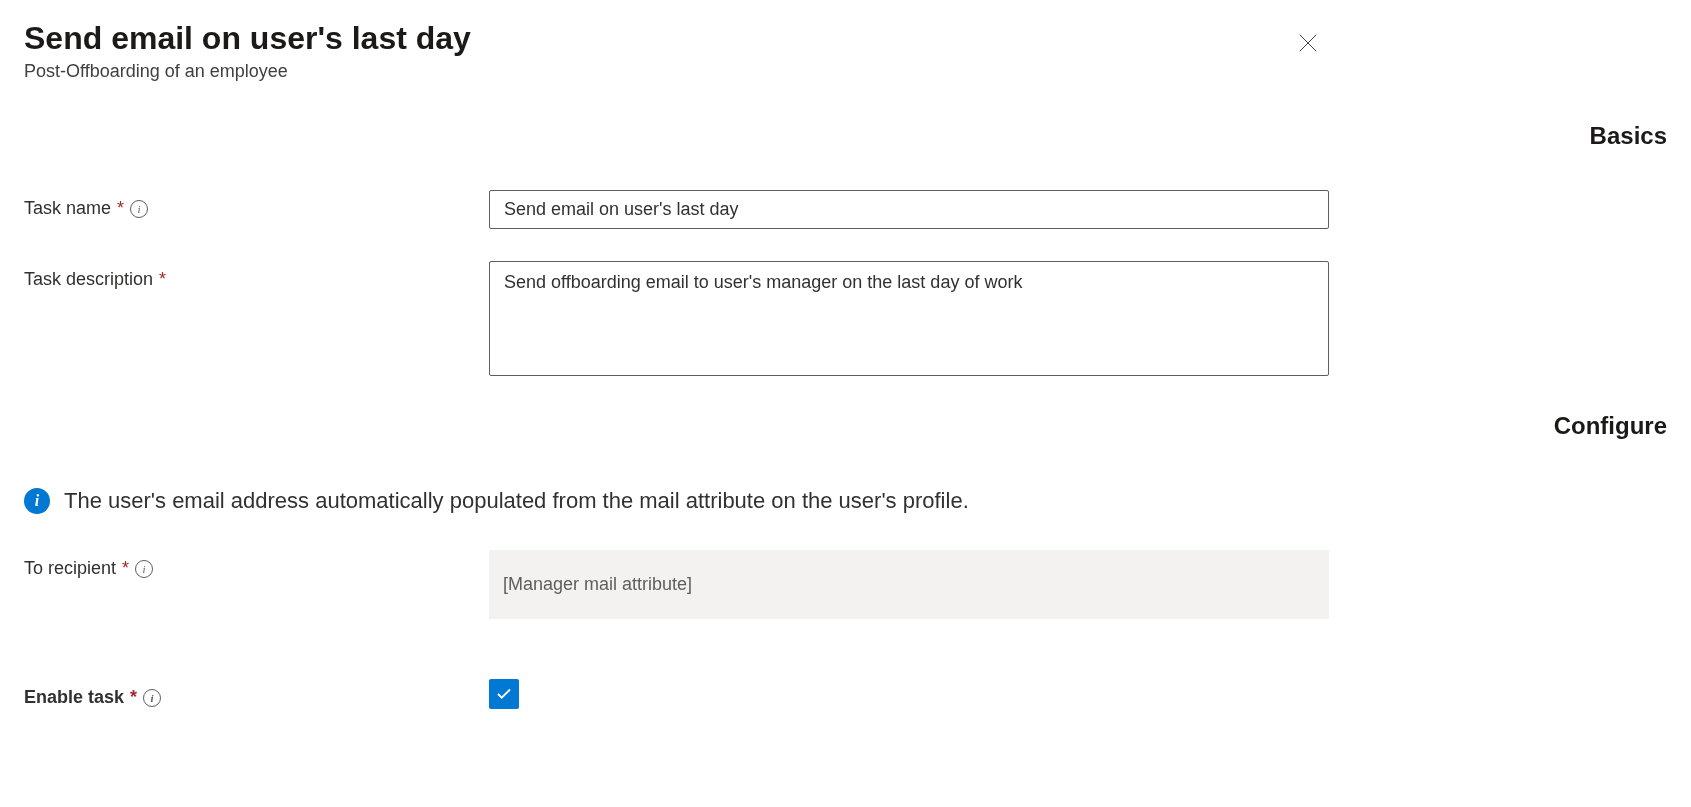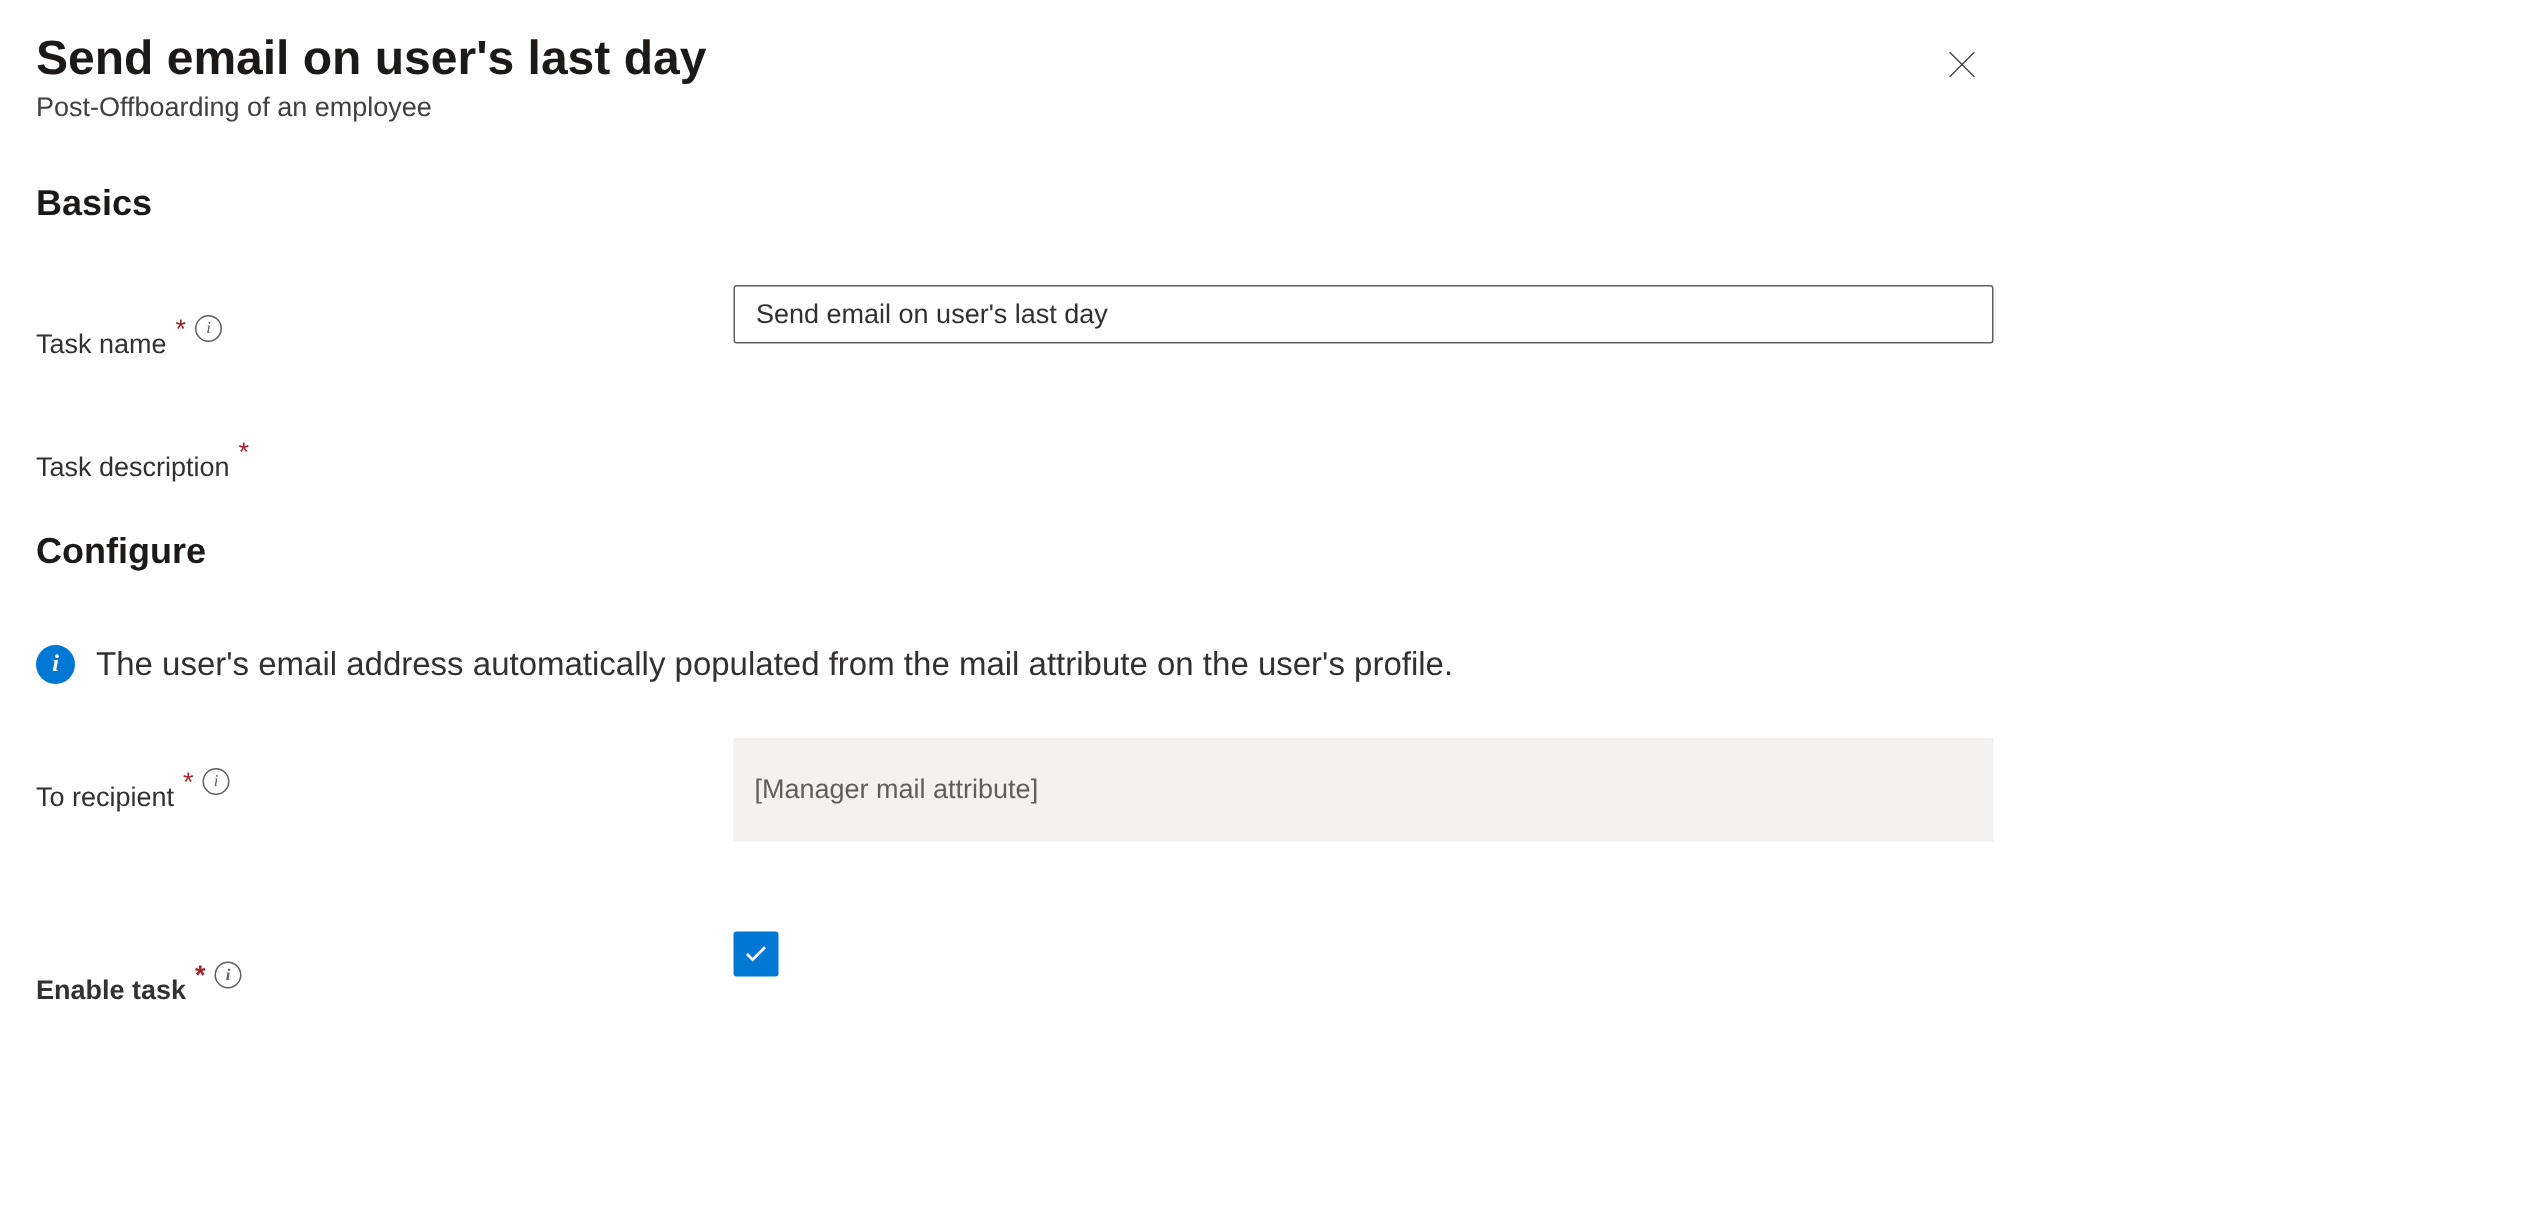--- a/index.html
+++ b/index.html
@@ -46,38 +46,38 @@
       width: 22px;
       height: 22px;
       stroke: #323130;
       stroke-width: 1;
     }
     .section-heading {
       font-size: 24px;
       font-weight: 600;
       color: #1b1a19;
       margin-bottom: 40px;
+      text-align: right;
     }
     .form-row {
       display: flex;
       align-items: flex-start;
       margin-bottom: 32px;
     }
     .form-label-col {
       width: 465px;
       flex-shrink: 0;
       display: flex;
       align-items: center;
       gap: 6px;
       padding-top: 8px;
     }
     .form-label {
       font-size: 18px;
       color: #323130;
-      margin-top: 21px;
     }
     .required {
       color: #a4262c;
       font-size: 18px;
     }
     .info-icon {
       display: inline-flex;
       align-items: center;
       justify-content: center;
       width: 18px;
@@ -204,20 +204,23 @@
   <div class="form-input-col">
     <input type="text" class="text-input" value="Send email on user's last day" style="">
   </div>
 </div>
 
 <div class="form-row">
   <div class="form-label-col">
     <span class="form-label">Task description</span>
     <span class="required">*</span>
   </div>
+  <div class="form-input-col">
+    <textarea class="text-area" style="">Send offboarding email to user's manager on the last day of work</textarea>
+  </div>
 </div>
 
 <div class="configure-section">
   <h2 class="section-heading">Configure</h2>
 
   <div class="info-banner">
     <div class="info-banner-icon">
       <span>i</span>
     </div>
     <div class="info-banner-text">The user's email address automatically populated from the mail attribute on the user's profile.</div>

